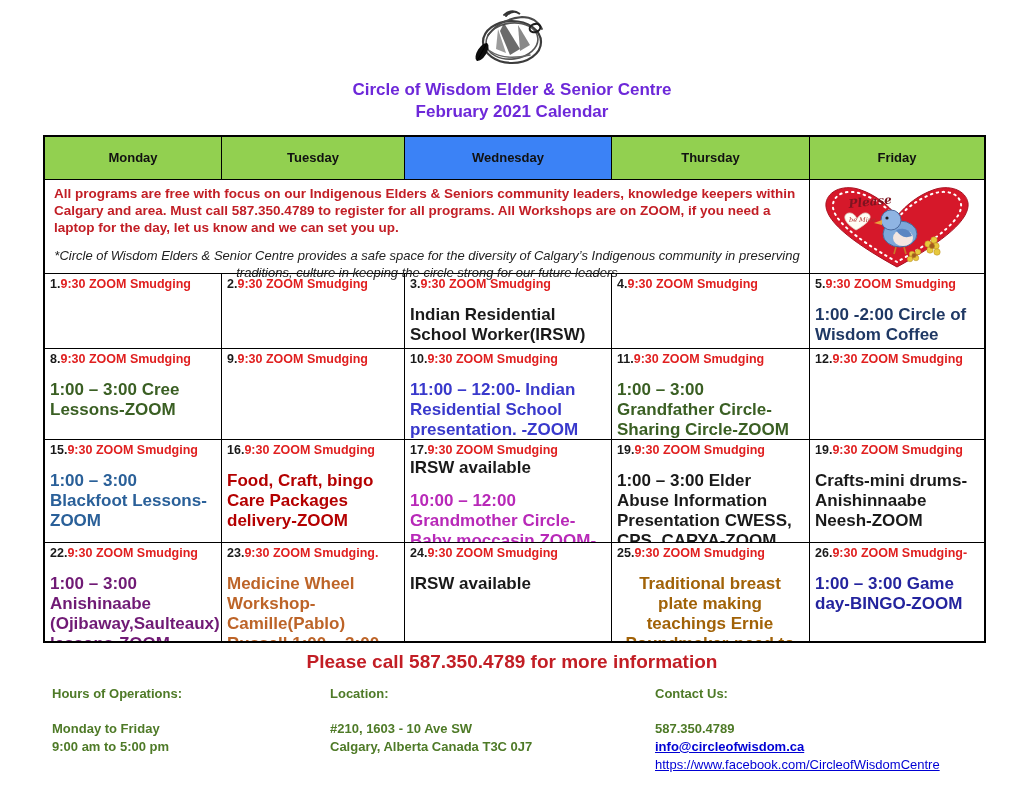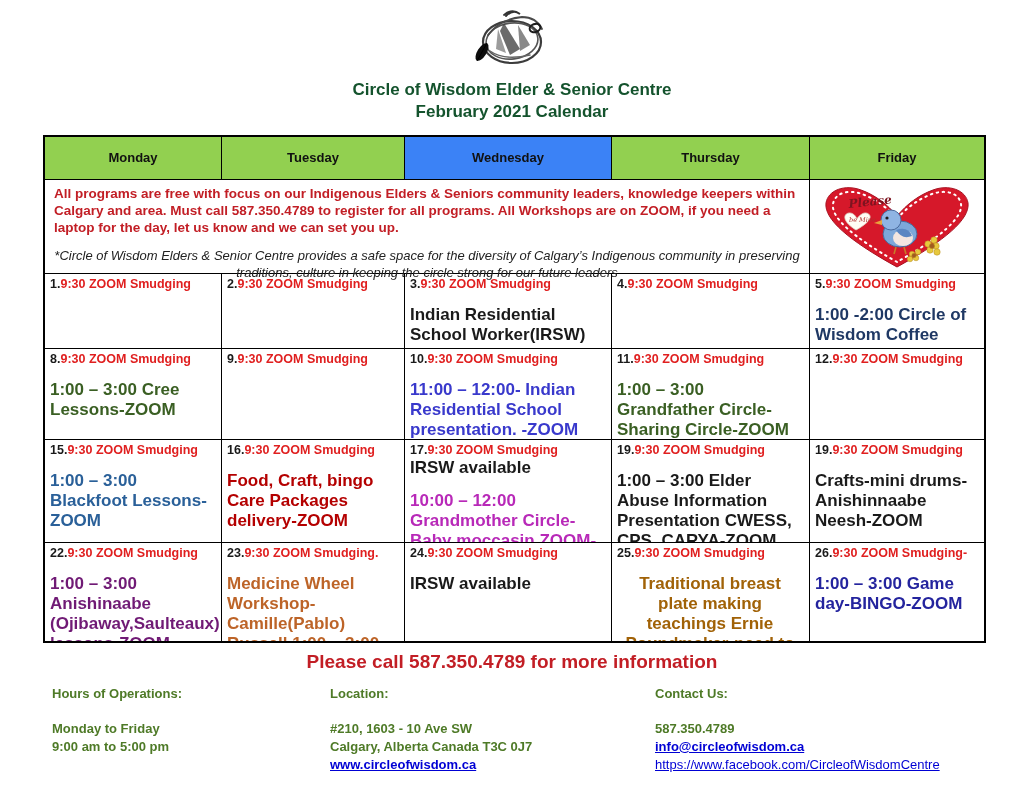--- a/index.html
+++ b/index.html
@@ -83,21 +83,21 @@
       <path d="M58,20 L70,40 L60,46 Z" opacity="0.6"></path>
       <path d="M38,24 L46,48 L36,44 Z" opacity="0.5"></path>
     </g>
     <g>
       <ellipse cx="22" cy="47" rx="4.5" ry="10" transform="rotate(32 22 47)" fill="#0d0d0d"></ellipse>
       <line x1="27" y1="38" x2="17" y2="56" stroke="#000" stroke-width="1"></line>
     </g>
     <ellipse cx="75" cy="23" rx="5.5" ry="4" fill="none" stroke="#1c1c1c" stroke-width="2" transform="rotate(-20 75 23)"></ellipse>
   </svg>
 </div>
-<div class="title-block" style="color: #14532d;">
+<div class="title-block" style="color: #6d28d9;">
   <div>Circle of Wisdom Elder &amp; Senior Centre</div>
   <div>February 2021 Calendar</div>
 </div>
 
 <div class="cal" id="cal-grid">
   <div class="hcell" style="background: rgb(146, 208, 80);">Monday</div>
   <div class="hcell" style="background: rgb(146, 208, 80);">Tuesday</div>
   <div class="hcell" style="background: #3b82f6;">Wednesday</div>
   <div class="hcell" style="background: rgb(146, 208, 80);">Thursday</div>
   <div class="hcell col-last" style="background: rgb(146, 208, 80);">Friday</div>
@@ -226,21 +226,20 @@
 <div class="footer" style="color: rgb(78, 122, 39);">
   <div class="f-col f-hours">
     <div class="f-heading">Hours of Operations:</div>
     <div>Monday to Friday</div>
     <div>9:00 am to 5:00 pm</div>
   </div>
   <div class="f-col f-loc">
     <div class="f-heading">Location:</div>
     <div>#210, 1603 - 10 Ave SW</div>
     <div>Calgary, Alberta Canada  T3C 0J7</div>
-    <div><a class="link">www.circleofwisdom.ca</a></div>
   </div>
   <div class="f-col f-contact">
     <div class="f-heading">Contact Us:</div>
     <div>587.350.4789</div>
     <div><a class="link">info@circleofwisdom.ca</a></div>
     <div><a class="link plain">https://www.facebook.com/CircleofWisdomCentre</a></div>
   </div>
 </div>
 
 </body></html>

